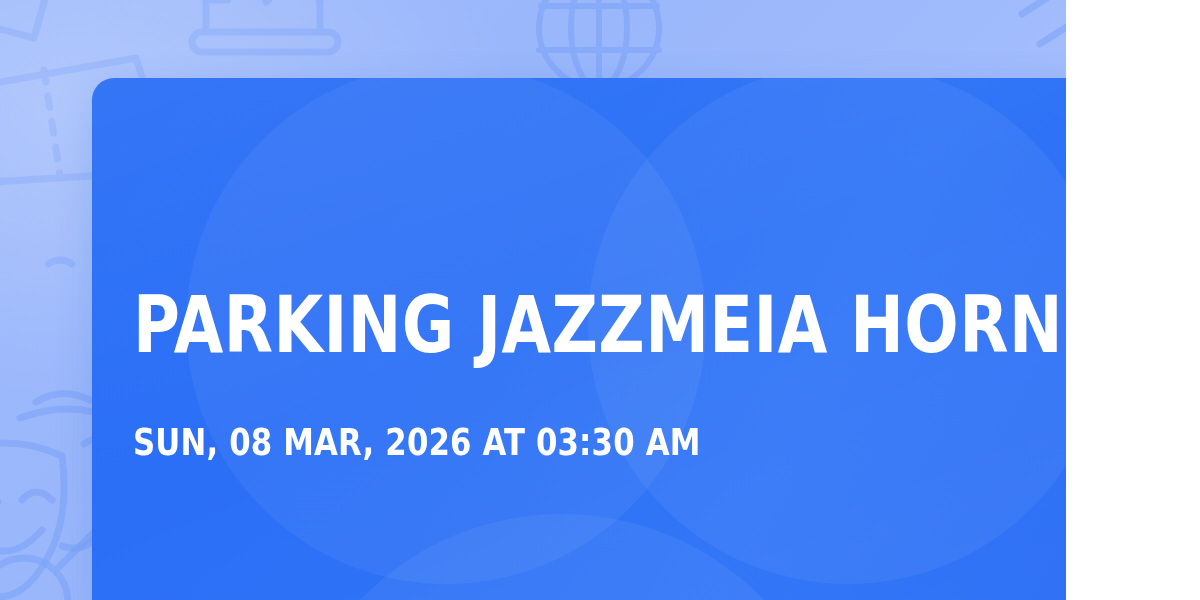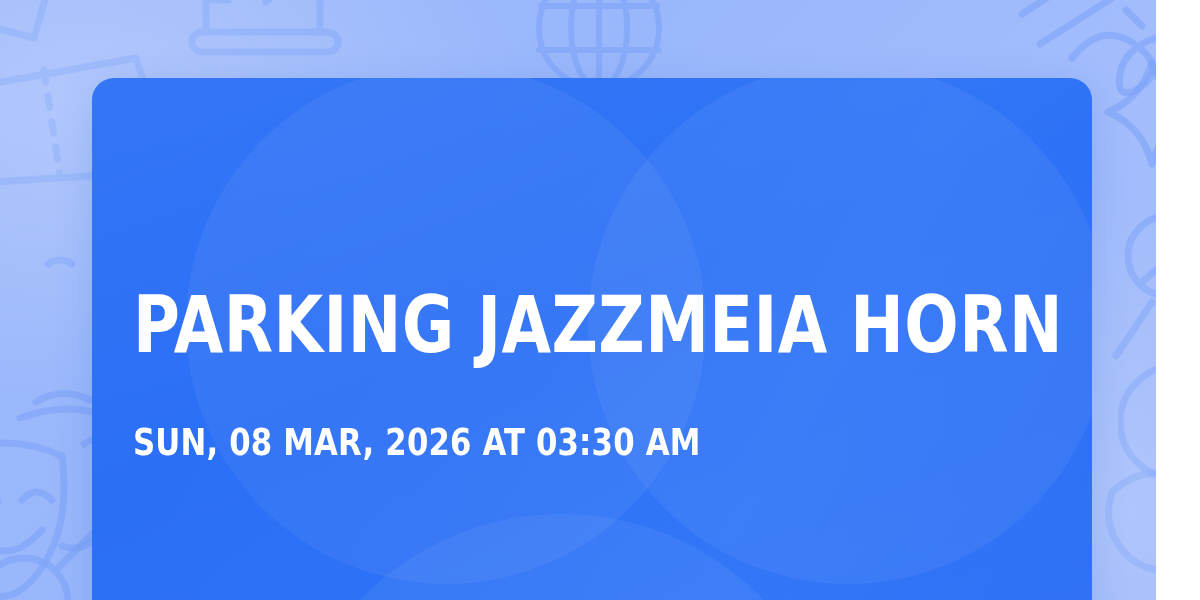--- a/index.html
+++ b/index.html
@@ -8,21 +8,21 @@
   }
   body {
     width: 1200px;
     height: 600px;
     overflow: hidden;
     font-family: "Liberation Sans", "DejaVu Sans", sans-serif;
   }
 
   #stage {
     position: relative;
-    width: 1156px;
+    width: 1066px;
     height: 600px;
     overflow: hidden;
     background: linear-gradient(135deg, #9db9fc 0%, #9ab7fb 38%, #a3bdfc 70%, #9cb8fb 100%);
   }
 
   
   .bg-icons {
     position: absolute;
     inset: 0;
     pointer-events: none;

